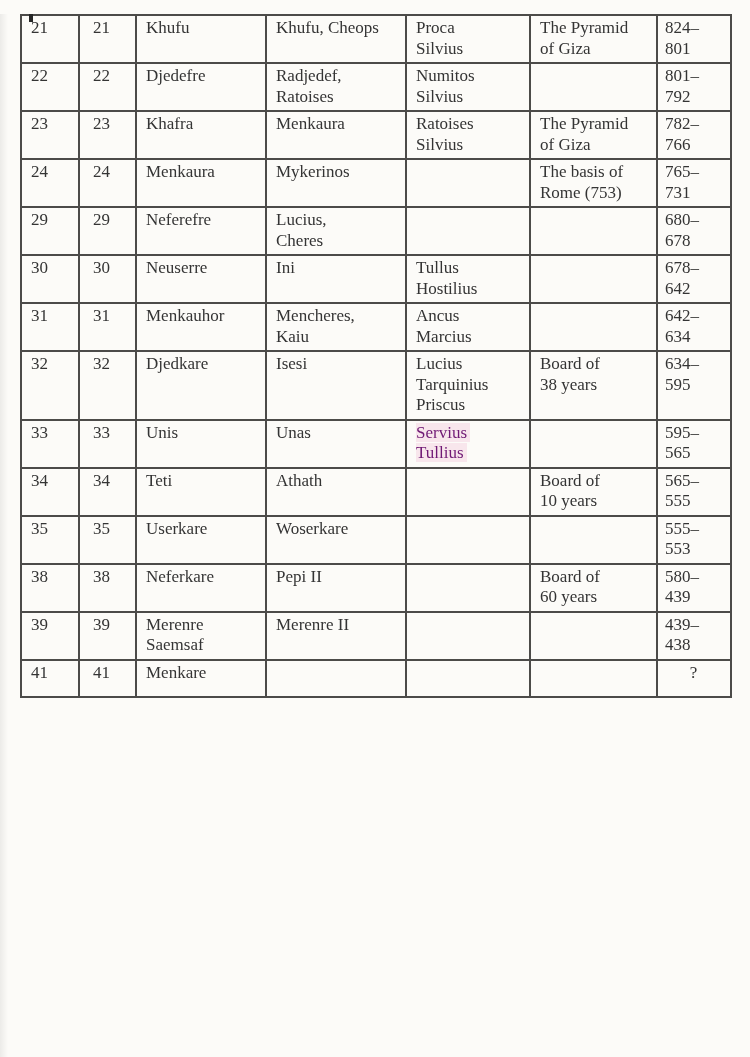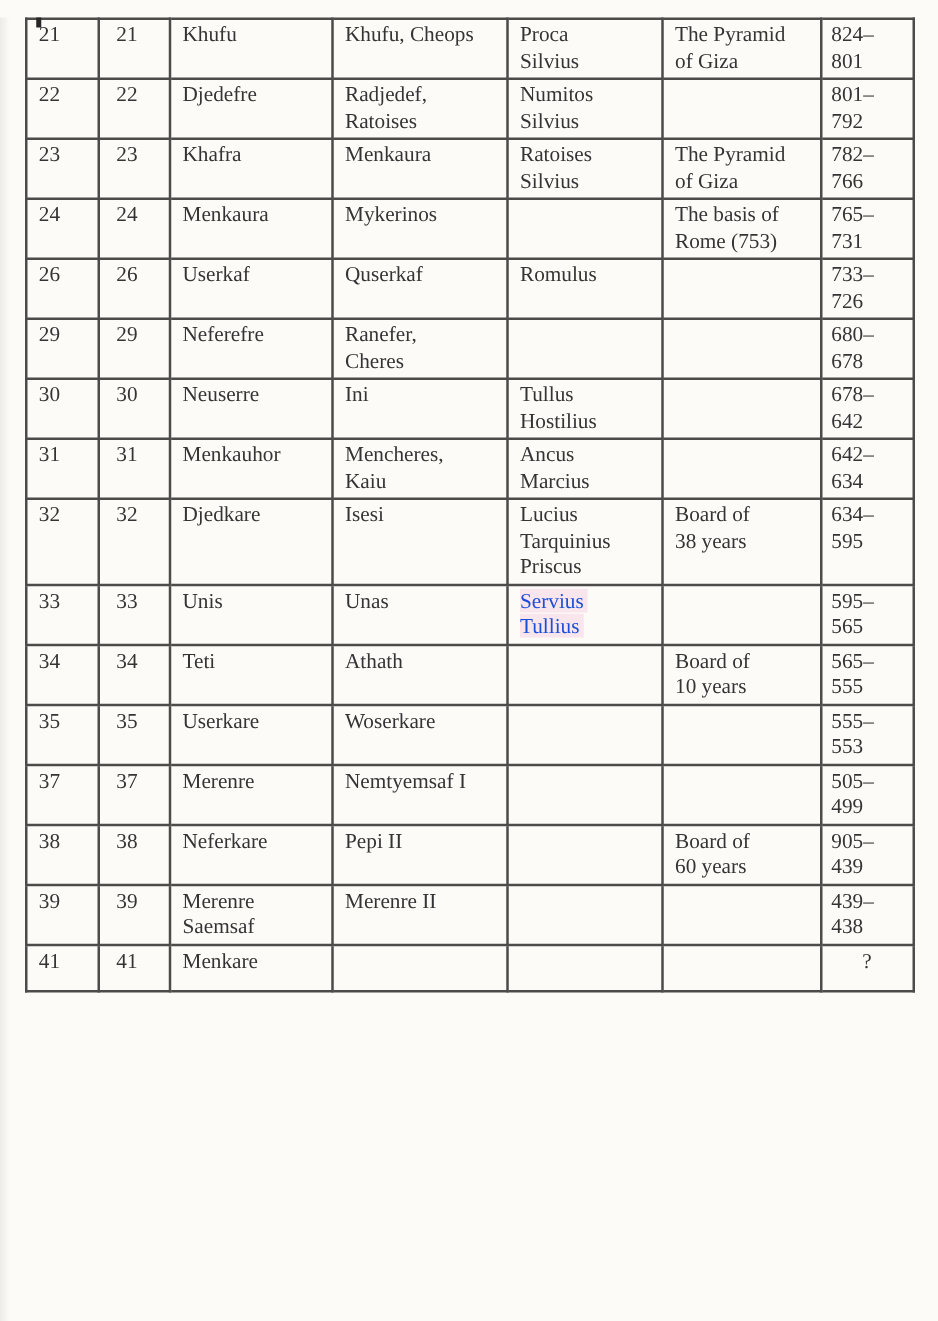--- a/index.html
+++ b/index.html
@@ -49,21 +49,21 @@
     white-space: pre-line;
     overflow: hidden;
   }
   td.c-n1 { padding-left: 9px; }
   td.c-n2 { padding-left: 13px; }
   td.c-years { padding-left: 7px; margin-left: 33px; }
   td.center { text-align: center; }
   tr:last-child td { height: 30px; }
   .king-text.hl {
     background: #f8e6ec;
-    color: #1d4ed8;
+    color: #701a75;
     box-decoration-break: clone;
     -webkit-box-decoration-break: clone;
     padding-right: 3px;
     text-align: center;
   }
 </style>
 </head>
 <body>
 
 <div class="page">
@@ -125,38 +125,28 @@
     <td class="c-pharaoh">Menkaura</td>
     <td class="c-names">Mykerinos</td>
     <td class="c-king"><span class="king-text"></span></td>
     <td class="c-event">The basis of
 Rome (753)</td>
     <td class="c-years">765–
 731</td>
   </tr>
 
 
-  <tr>
-    <td class="c-n1">26</td>
-    <td class="c-n2">26</td>
-    <td class="c-pharaoh">Userkaf</td>
-    <td class="c-names">Quserkaf</td>
-    <td class="c-king"><span class="king-text">Romulus</span></td>
-    <td class="c-event"></td>
-    <td class="c-years">733–
-726</td>
-  </tr>
 
 
 
   <tr>
     <td class="c-n1">29</td>
     <td class="c-n2">29</td>
     <td class="c-pharaoh">Neferefre</td>
-    <td class="c-names">Ranefer,
+    <td class="c-names">Lucius,
 Cheres</td>
     <td class="c-king"><span class="king-text"></span></td>
     <td class="c-event"></td>
     <td class="c-years">680–
 678</td>
   </tr>
 
   <tr>
     <td class="c-n1">30</td>
     <td class="c-n2">30</td>
@@ -225,40 +215,30 @@
     <td class="c-n2">35</td>
     <td class="c-pharaoh">Userkare</td>
     <td class="c-names">Woserkare</td>
     <td class="c-king"><span class="king-text"></span></td>
     <td class="c-event"></td>
     <td class="c-years">555–
 553</td>
   </tr>
 
 
-  <tr>
-    <td class="c-n1">37</td>
-    <td class="c-n2">37</td>
-    <td class="c-pharaoh">Merenre</td>
-    <td class="c-names">Nemtyemsaf I</td>
-    <td class="c-king"><span class="king-text"></span></td>
-    <td class="c-event"></td>
-    <td class="c-years">505–
-499</td>
-  </tr>
 
   <tr>
     <td class="c-n1">38</td>
     <td class="c-n2">38</td>
     <td class="c-pharaoh">Neferkare</td>
     <td class="c-names">Pepi II</td>
     <td class="c-king"><span class="king-text"></span></td>
     <td class="c-event">Board of
 60 years</td>
-    <td class="c-years">905–
+    <td class="c-years">580–
 439</td>
   </tr>
 
   <tr>
     <td class="c-n1">39</td>
     <td class="c-n2">39</td>
     <td class="c-pharaoh">Merenre
 Saemsaf</td>
     <td class="c-names">Merenre II</td>
     <td class="c-king"><span class="king-text"></span></td>

